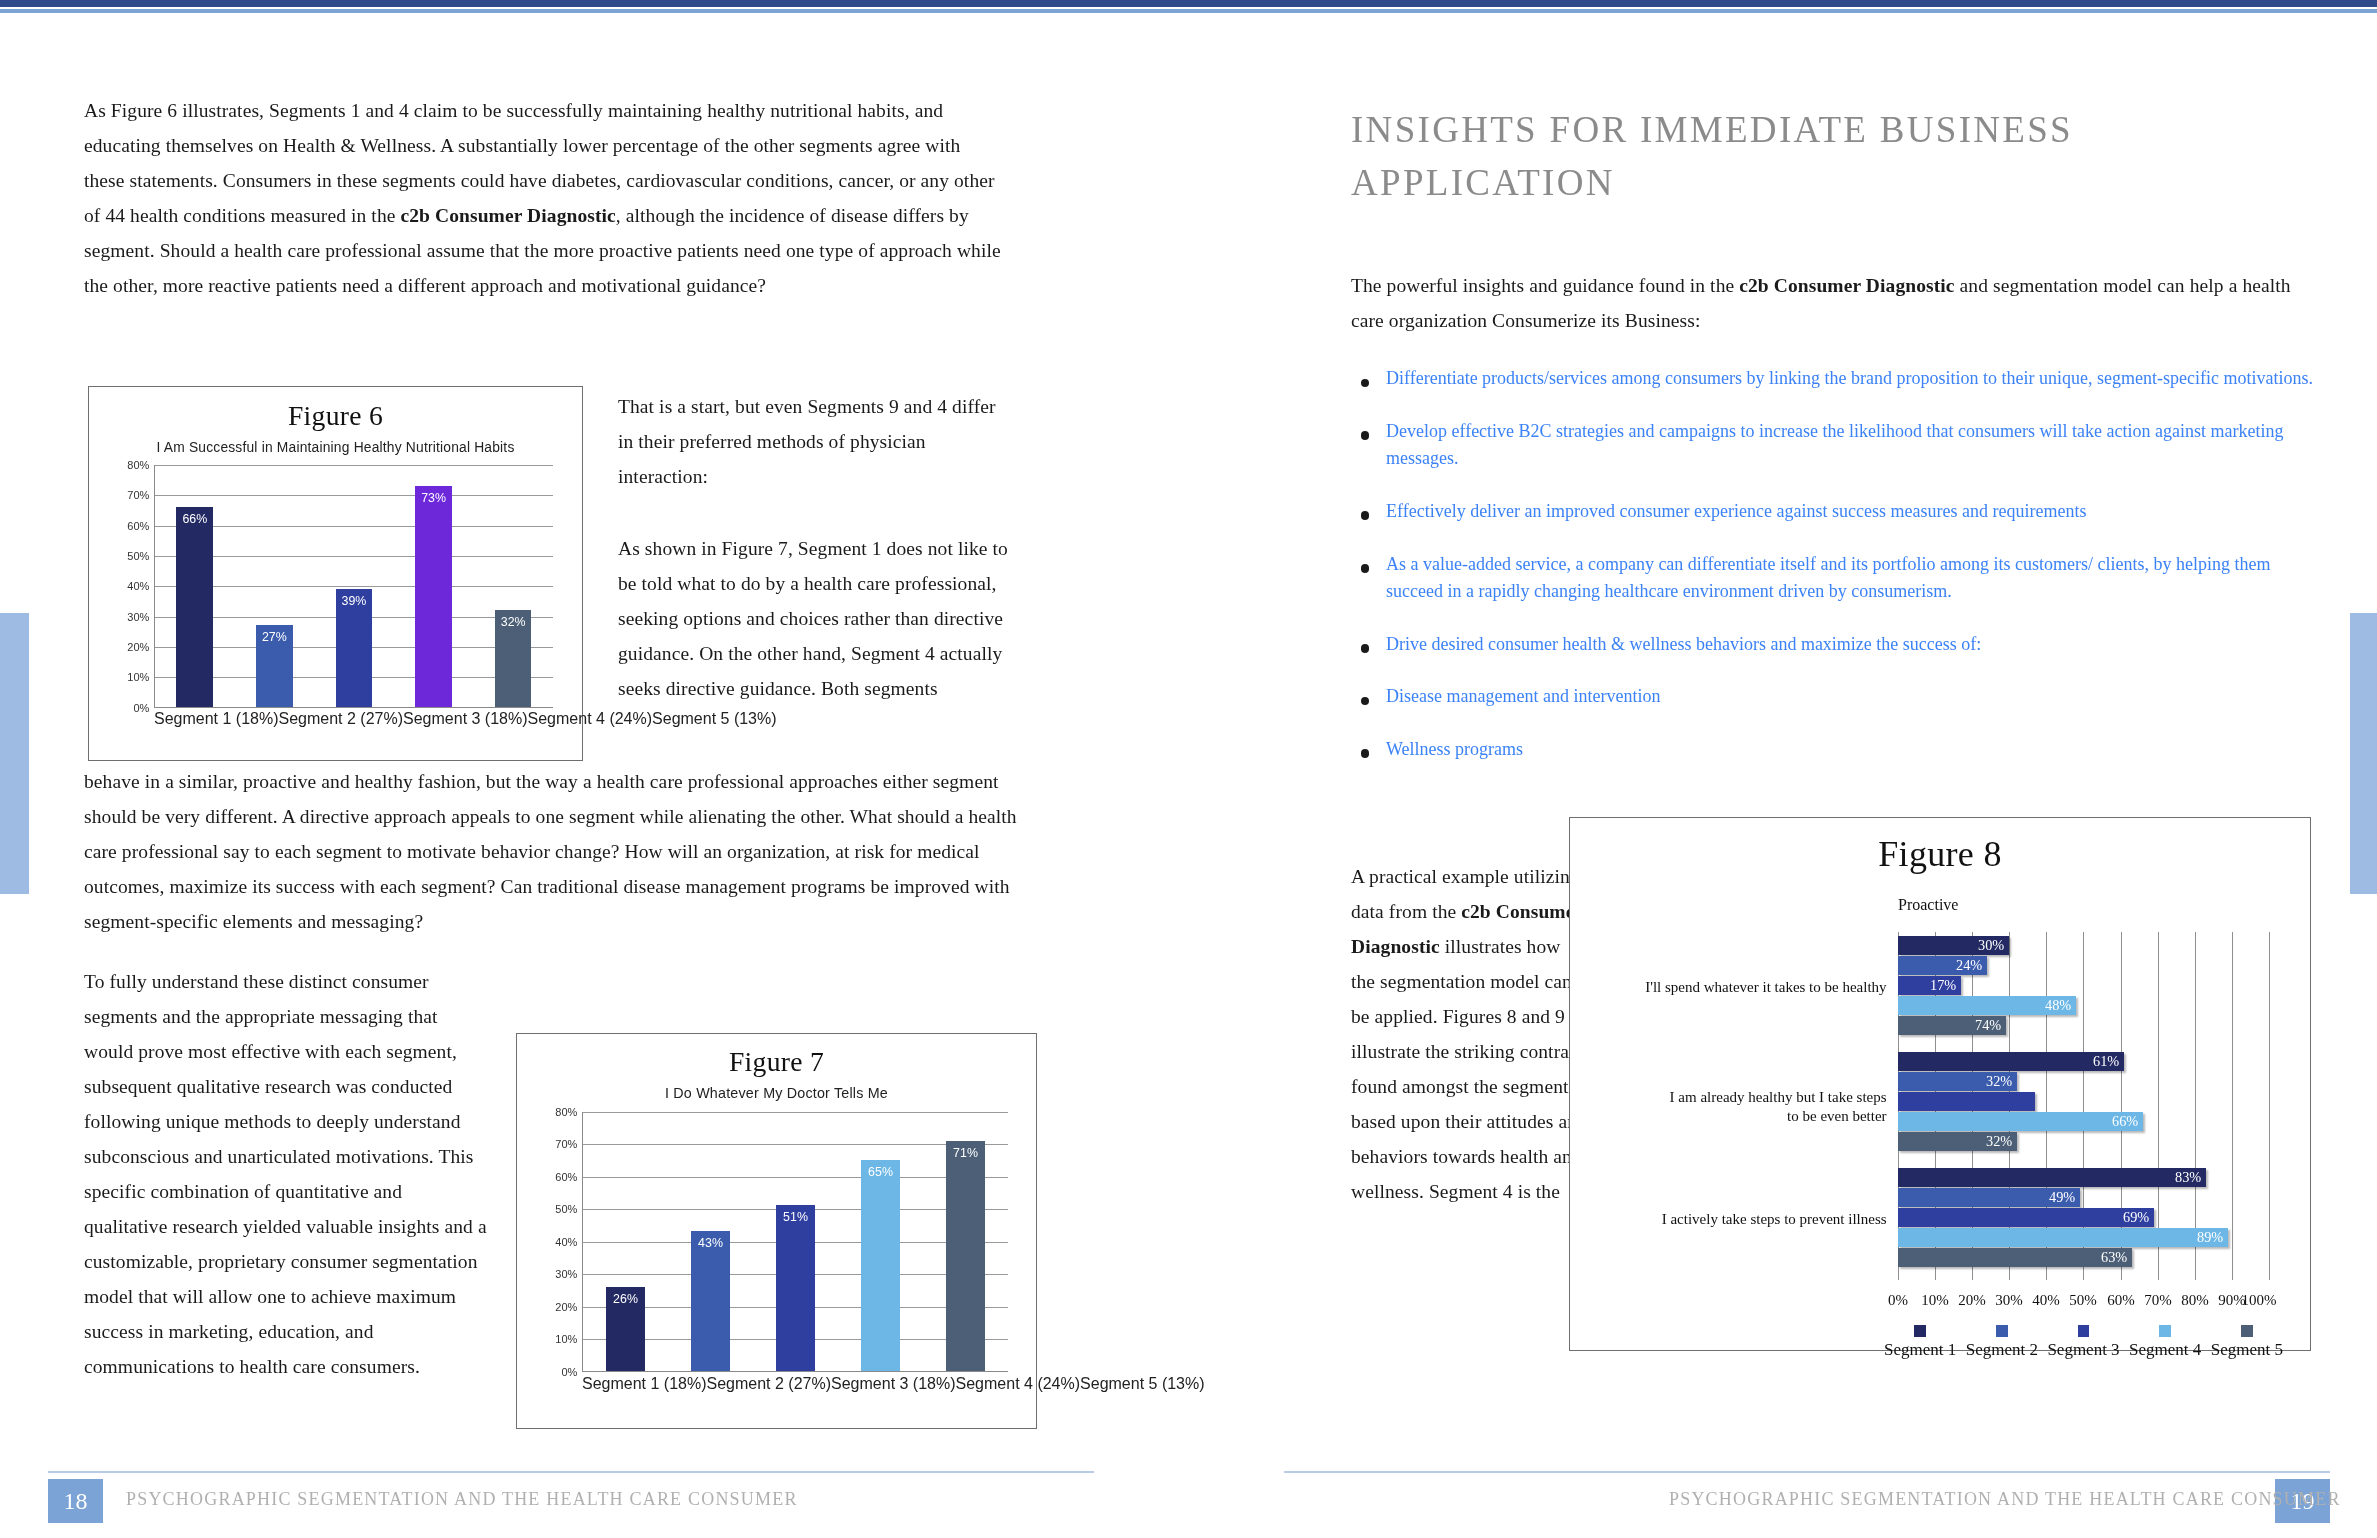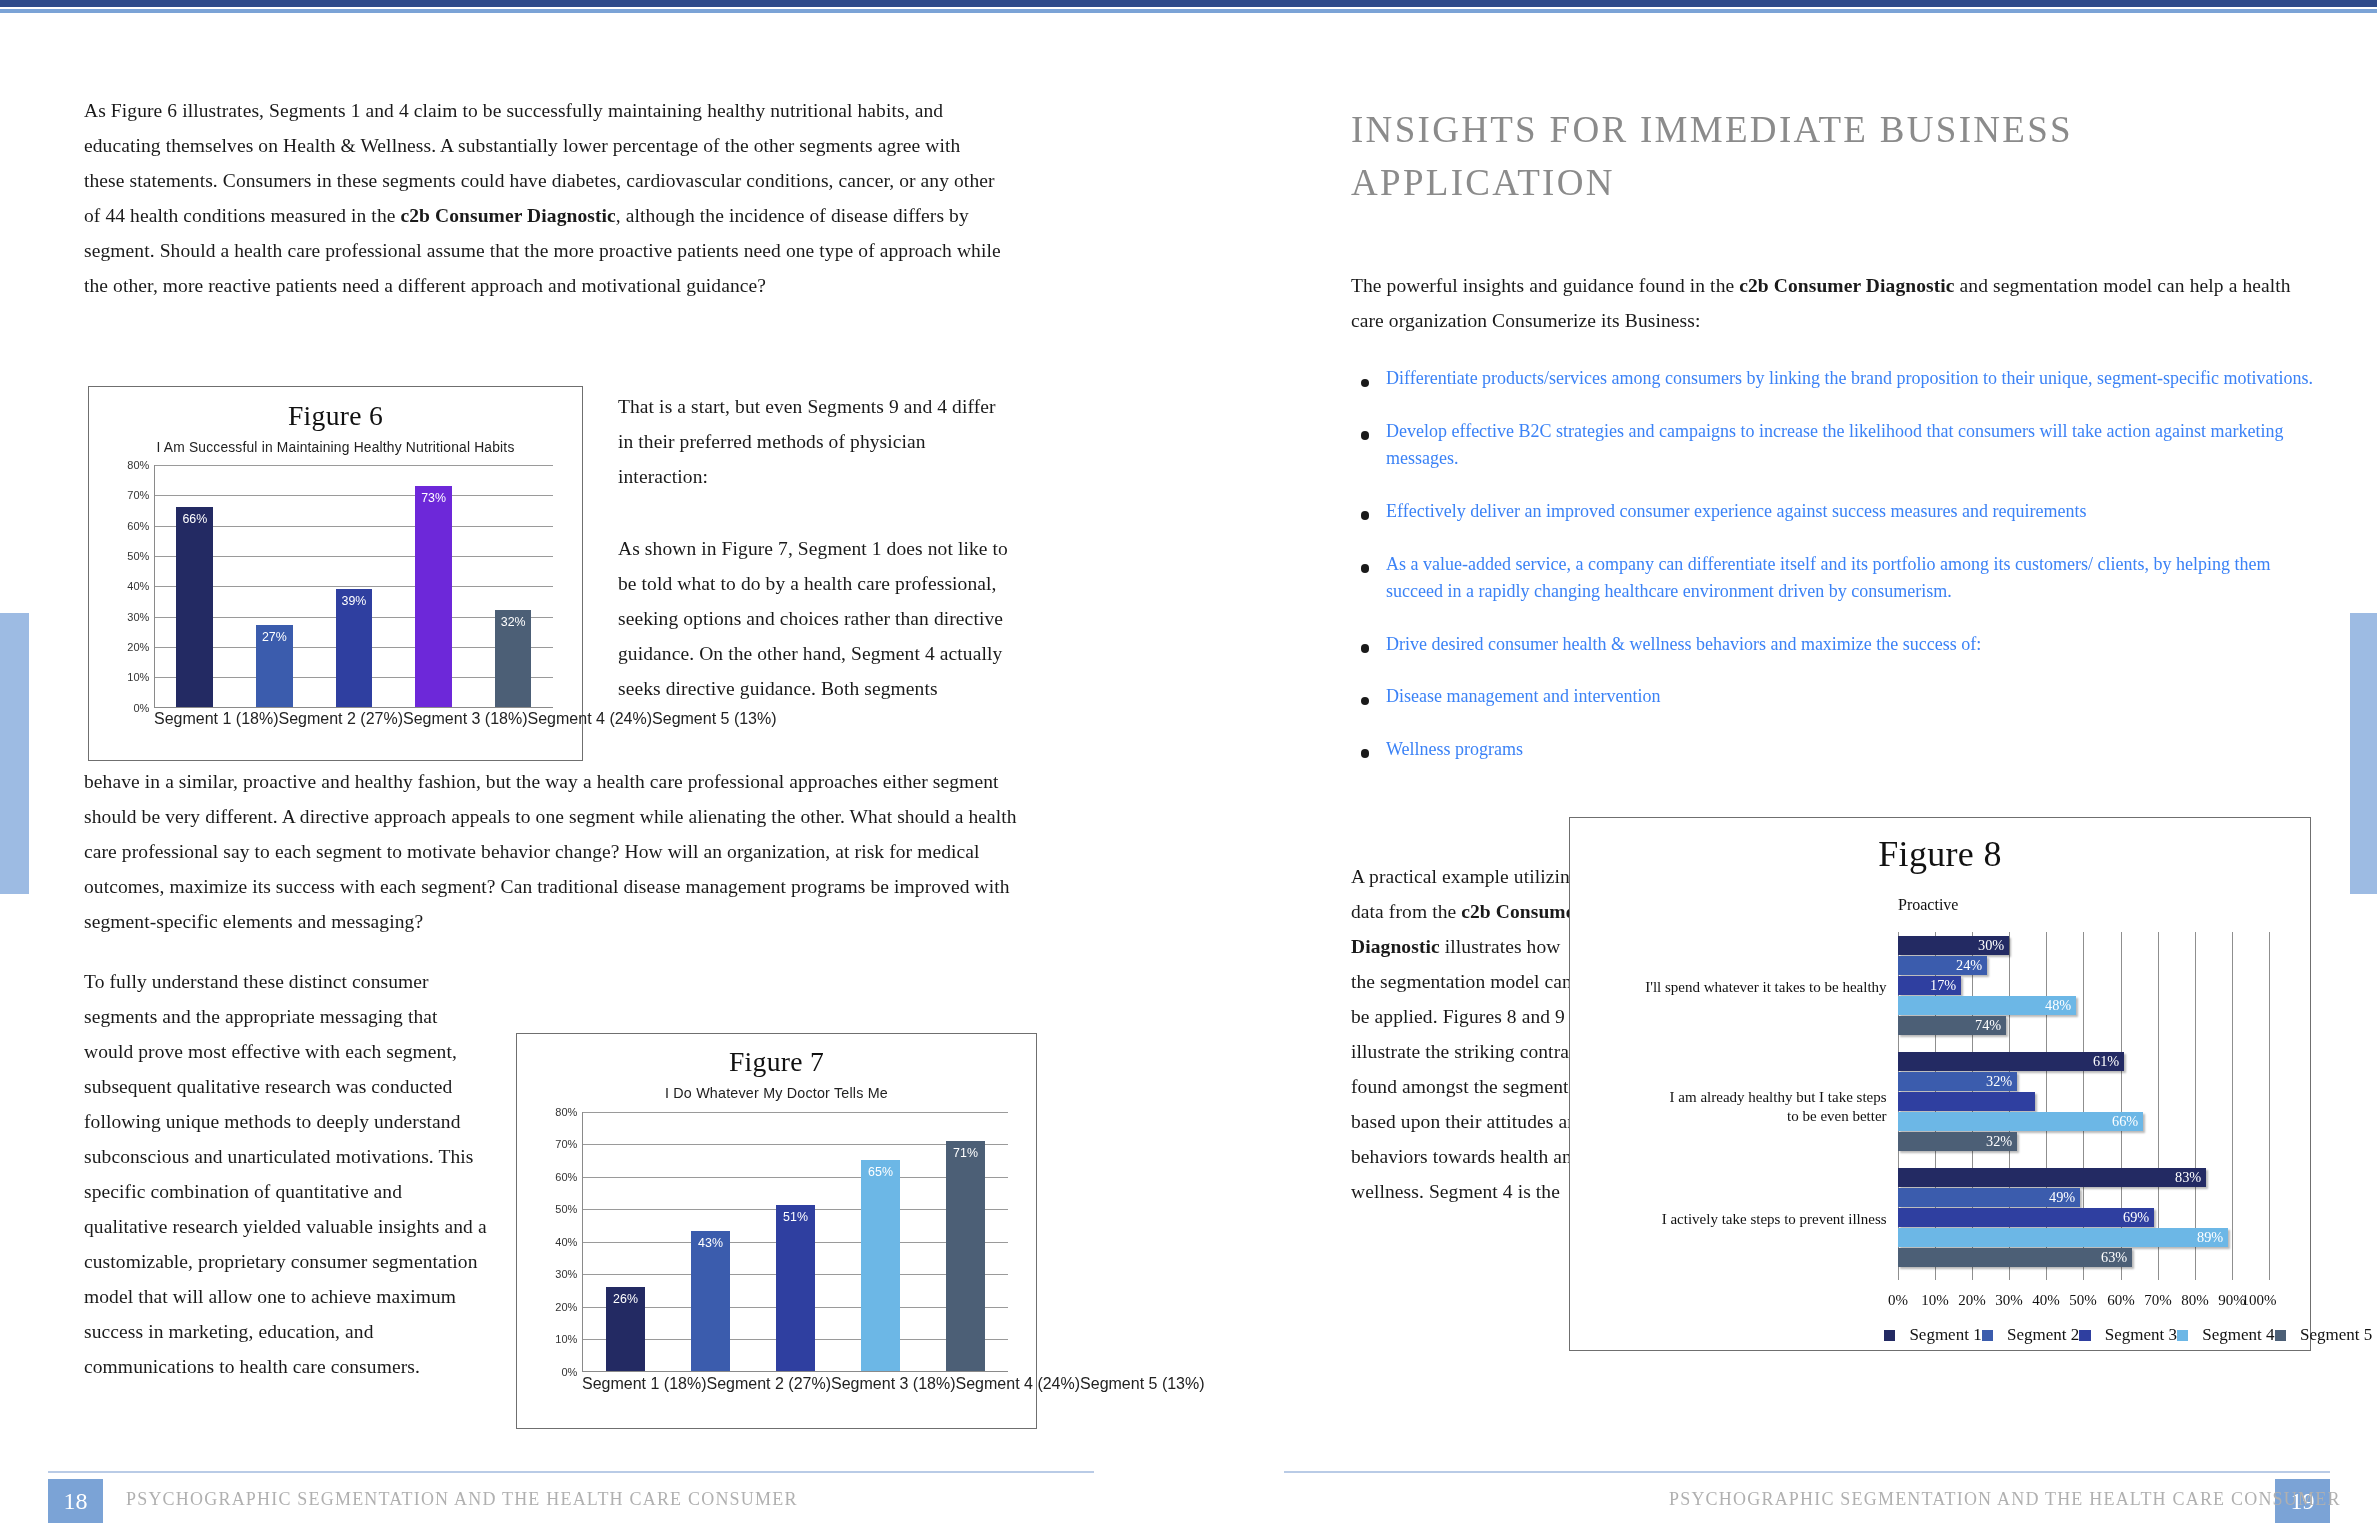--- a/index.html
+++ b/index.html
@@ -126,21 +126,21 @@
   .hc-xaxis {
     position:absolute; left:328px; top:474px; width:371px;
     display:flex; justify-content:space-between;
     font-family:"Liberation Serif", serif; font-size:15px; color:#111;
   }
   .hc-xaxis span { width:37px; text-align:center; transform:translateX(-50%); }
   #f8-legend {
     position:absolute; left:314px; top:507px; width:399px;
     display:flex; justify-content:space-between; align-items:center;
   }
-  .lg-item { display:flex; align-items:center; gap:14px; }
+  .lg-item { display:flex; align-items:center; gap:3px;flex-direction:column; }
   .lg-sw { width:11.4px; height:11.4px; display:inline-block; }
   .lg-tx { font-family:"Liberation Serif", serif; font-size:17px; color:#111; white-space:nowrap; }
 
   
   #rp-heading {
     position:absolute; left:1351px; top:90px; width:951px;
     font-family:"Liberation Serif", serif;
     font-size:37px; color:#8b8b8b;
     letter-spacing:2.3px; line-height:53px;
     text-transform:uppercase;

